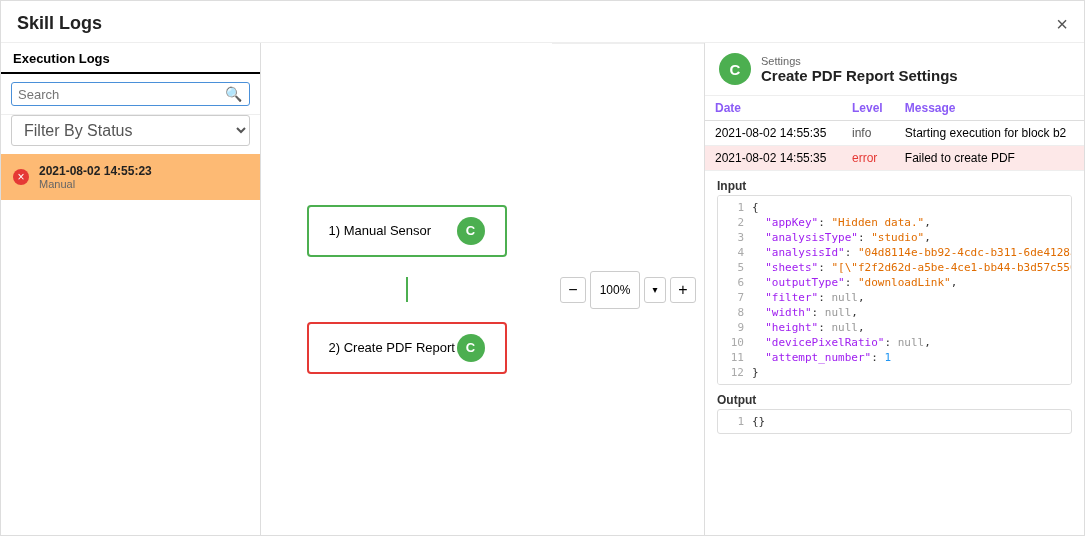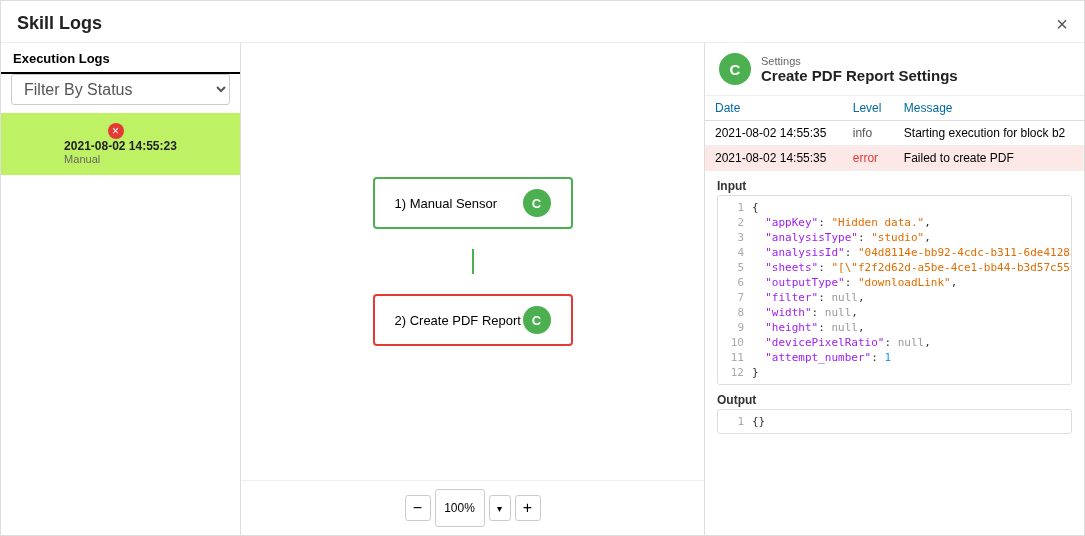--- a/index.html
+++ b/index.html
@@ -39,21 +39,21 @@
     }
 
     .modal-body {
       display: flex;
       flex: 1;
       overflow: hidden;
     }
 
     
     .sidebar {
-      width: 240px;
+      width: 260px;
       border-right: 1px solid #ddd;
       display: flex;
       flex-direction: column;
       flex-shrink: 0;
     }
 
     .sidebar-tabs {
       padding: 8px 12px 0 12px;
       border-bottom: 2px solid #000;
     }
@@ -111,22 +111,21 @@
     .log-list {
       flex: 1;
       overflow-y: auto;
     }
 
     .log-item {
       display: flex;
       align-items: center;
       padding: 10px 12px;
       cursor: pointer;
-      background: #bef264;
-      flex-direction: column;
+      background: #fdba74;
     }
 
     .log-dot {
       width: 16px;
       height: 16px;
       border-radius: 50%;
       background: #e53935;
       margin-right: 10px;
       flex-shrink: 0;
       display: flex;
@@ -144,21 +143,21 @@
     .log-info { display: flex; flex-direction: column; }
     .log-timestamp { font-size: 12px; font-weight: bold; color: #222; }
     .log-user { font-size: 11px; color: #666; }
 
     
     .canvas-area {
       flex: 1;
       background: #fff;
       position: relative;
       display: flex;
-      flex-direction: column;
+      flex-direction: row;
       overflow: hidden;
     }
 
     .canvas-content {
       flex: 1;
       display: flex;
       flex-direction: column;
       align-items: center;
       justify-content: center;
       gap: 20px;
@@ -283,22 +282,22 @@
     .log-table {
       width: 100%;
       border-collapse: collapse;
       font-size: 12px;
     }
 
     .log-table th {
       text-align: left;
       padding: 5px 10px;
       border-bottom: 1px solid #ddd;
-      color: #0369a1;
-      font-weight: 400;
+      color: #8b5cf6;
+      font-weight: 700;
       background: #fff;
     }
 
     .log-table td {
       padding: 5px 10px;
       border-bottom: 1px solid #eee;
     }
 
     .log-table tr.error-row { background: #fde8e8; }
     .log-table tr.normal-row { background: #fff; }
@@ -359,20 +358,26 @@
   <div class="modal-header">
     <span class="modal-title">Skill Logs</span>
     <button class="close-btn">×</button>
   </div>
 
   <div class="modal-body">
 
     <div class="sidebar">
       <div class="sidebar-tabs">
         <span class="tab-label">Execution Logs</span>
+      </div>
+      <div class="sidebar-search">
+        <div class="search-wrapper">
+          <input type="text" placeholder="Search" style="">
+          <span class="search-icon">🔍</span>
+        </div>
       </div>
       <div class="filter-row">
         <select class="filter-select">
           <option>Filter By Status</option>
           <option>All</option>
           <option>Error</option>
           <option>Info</option>
         </select>
       </div>
       <div class="log-list">

